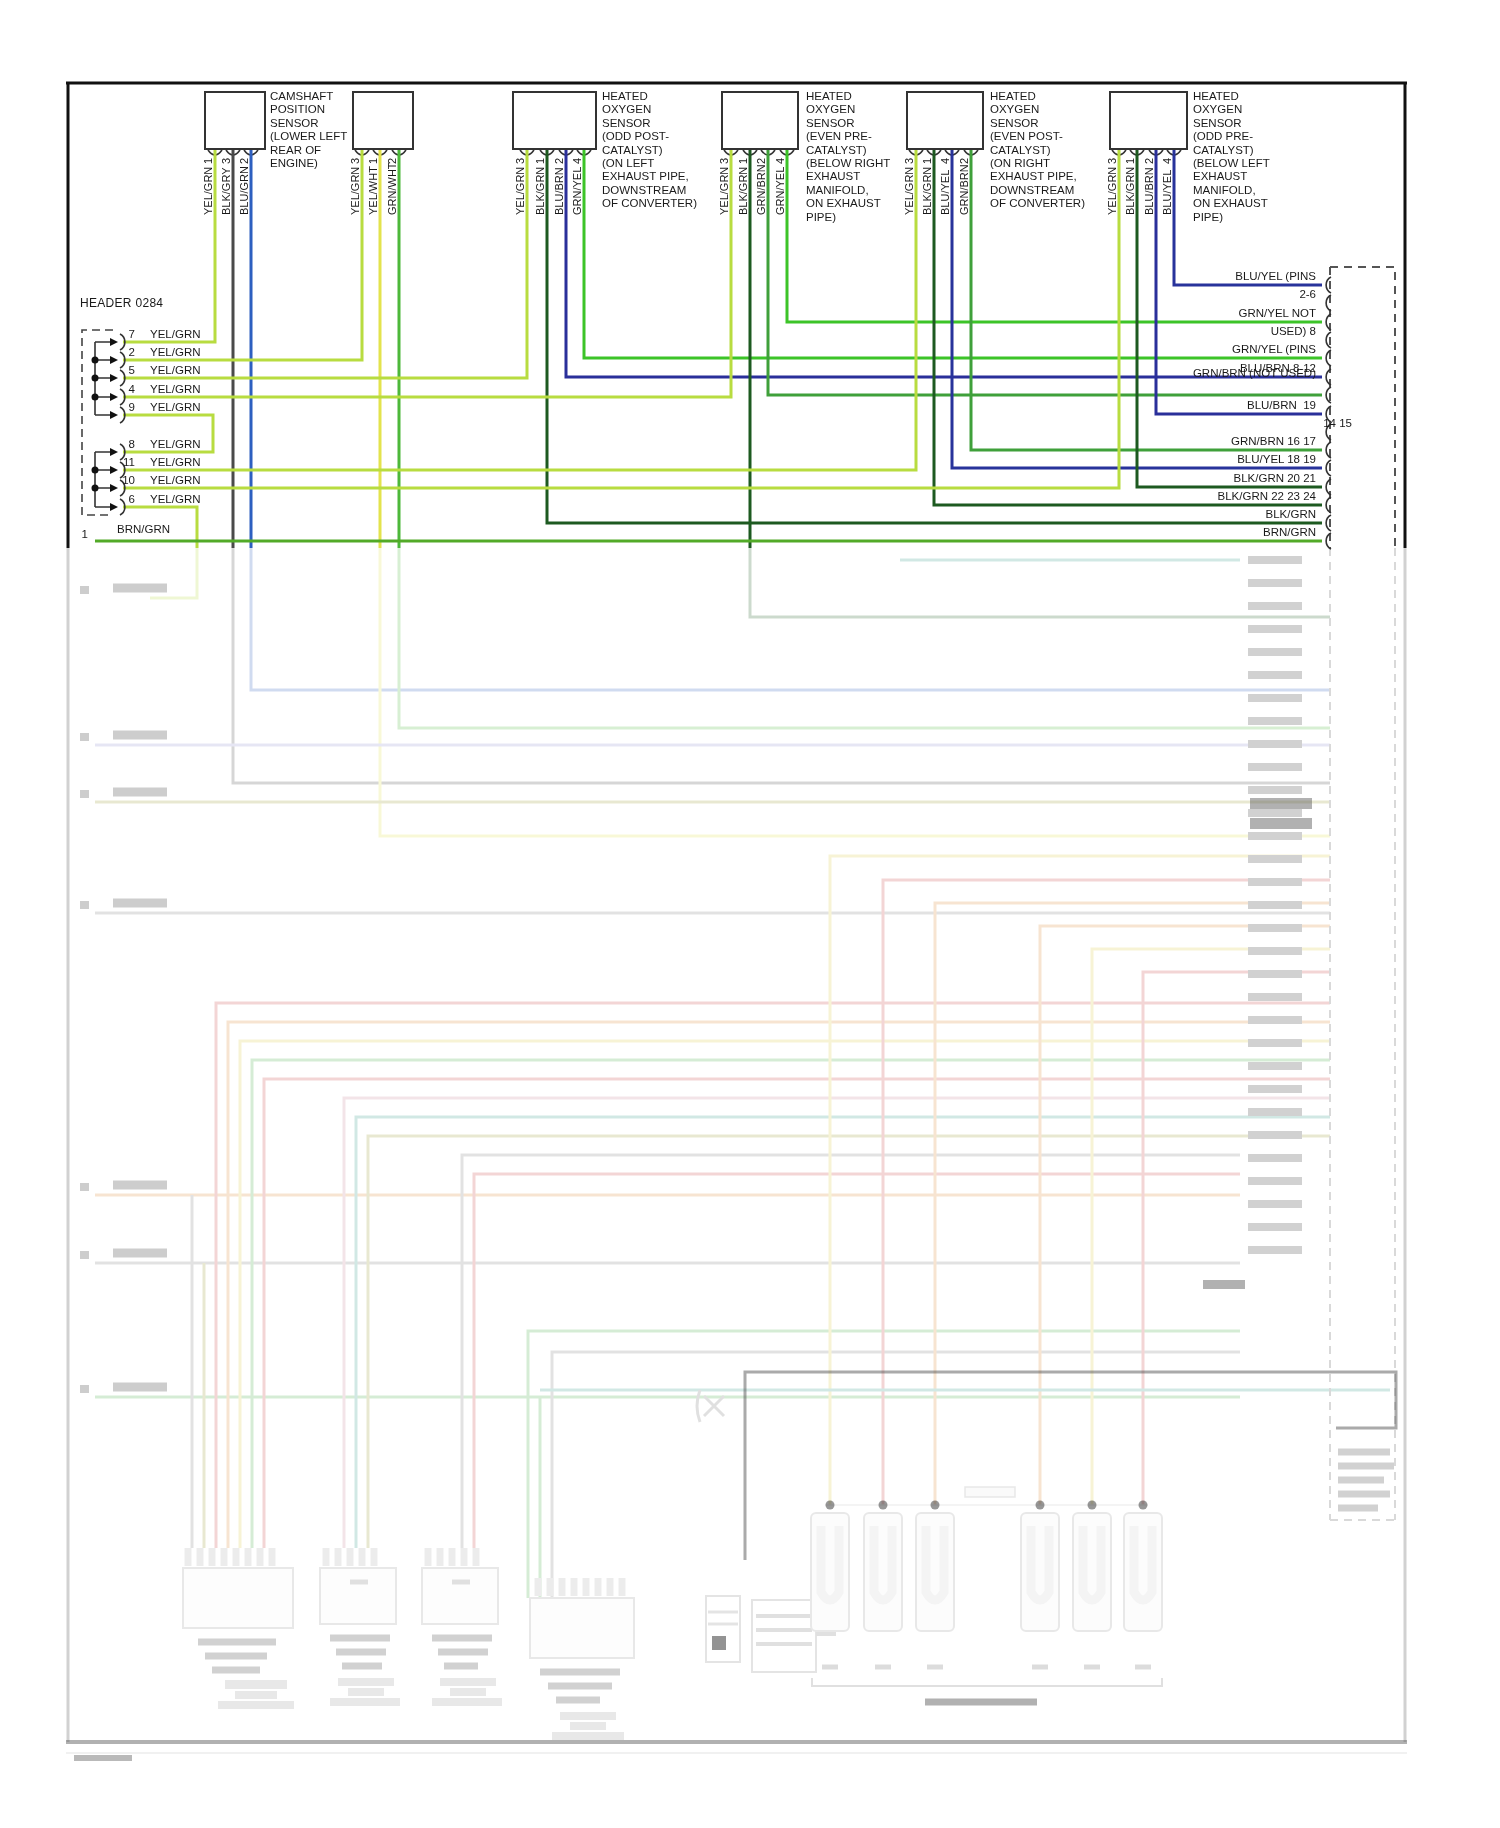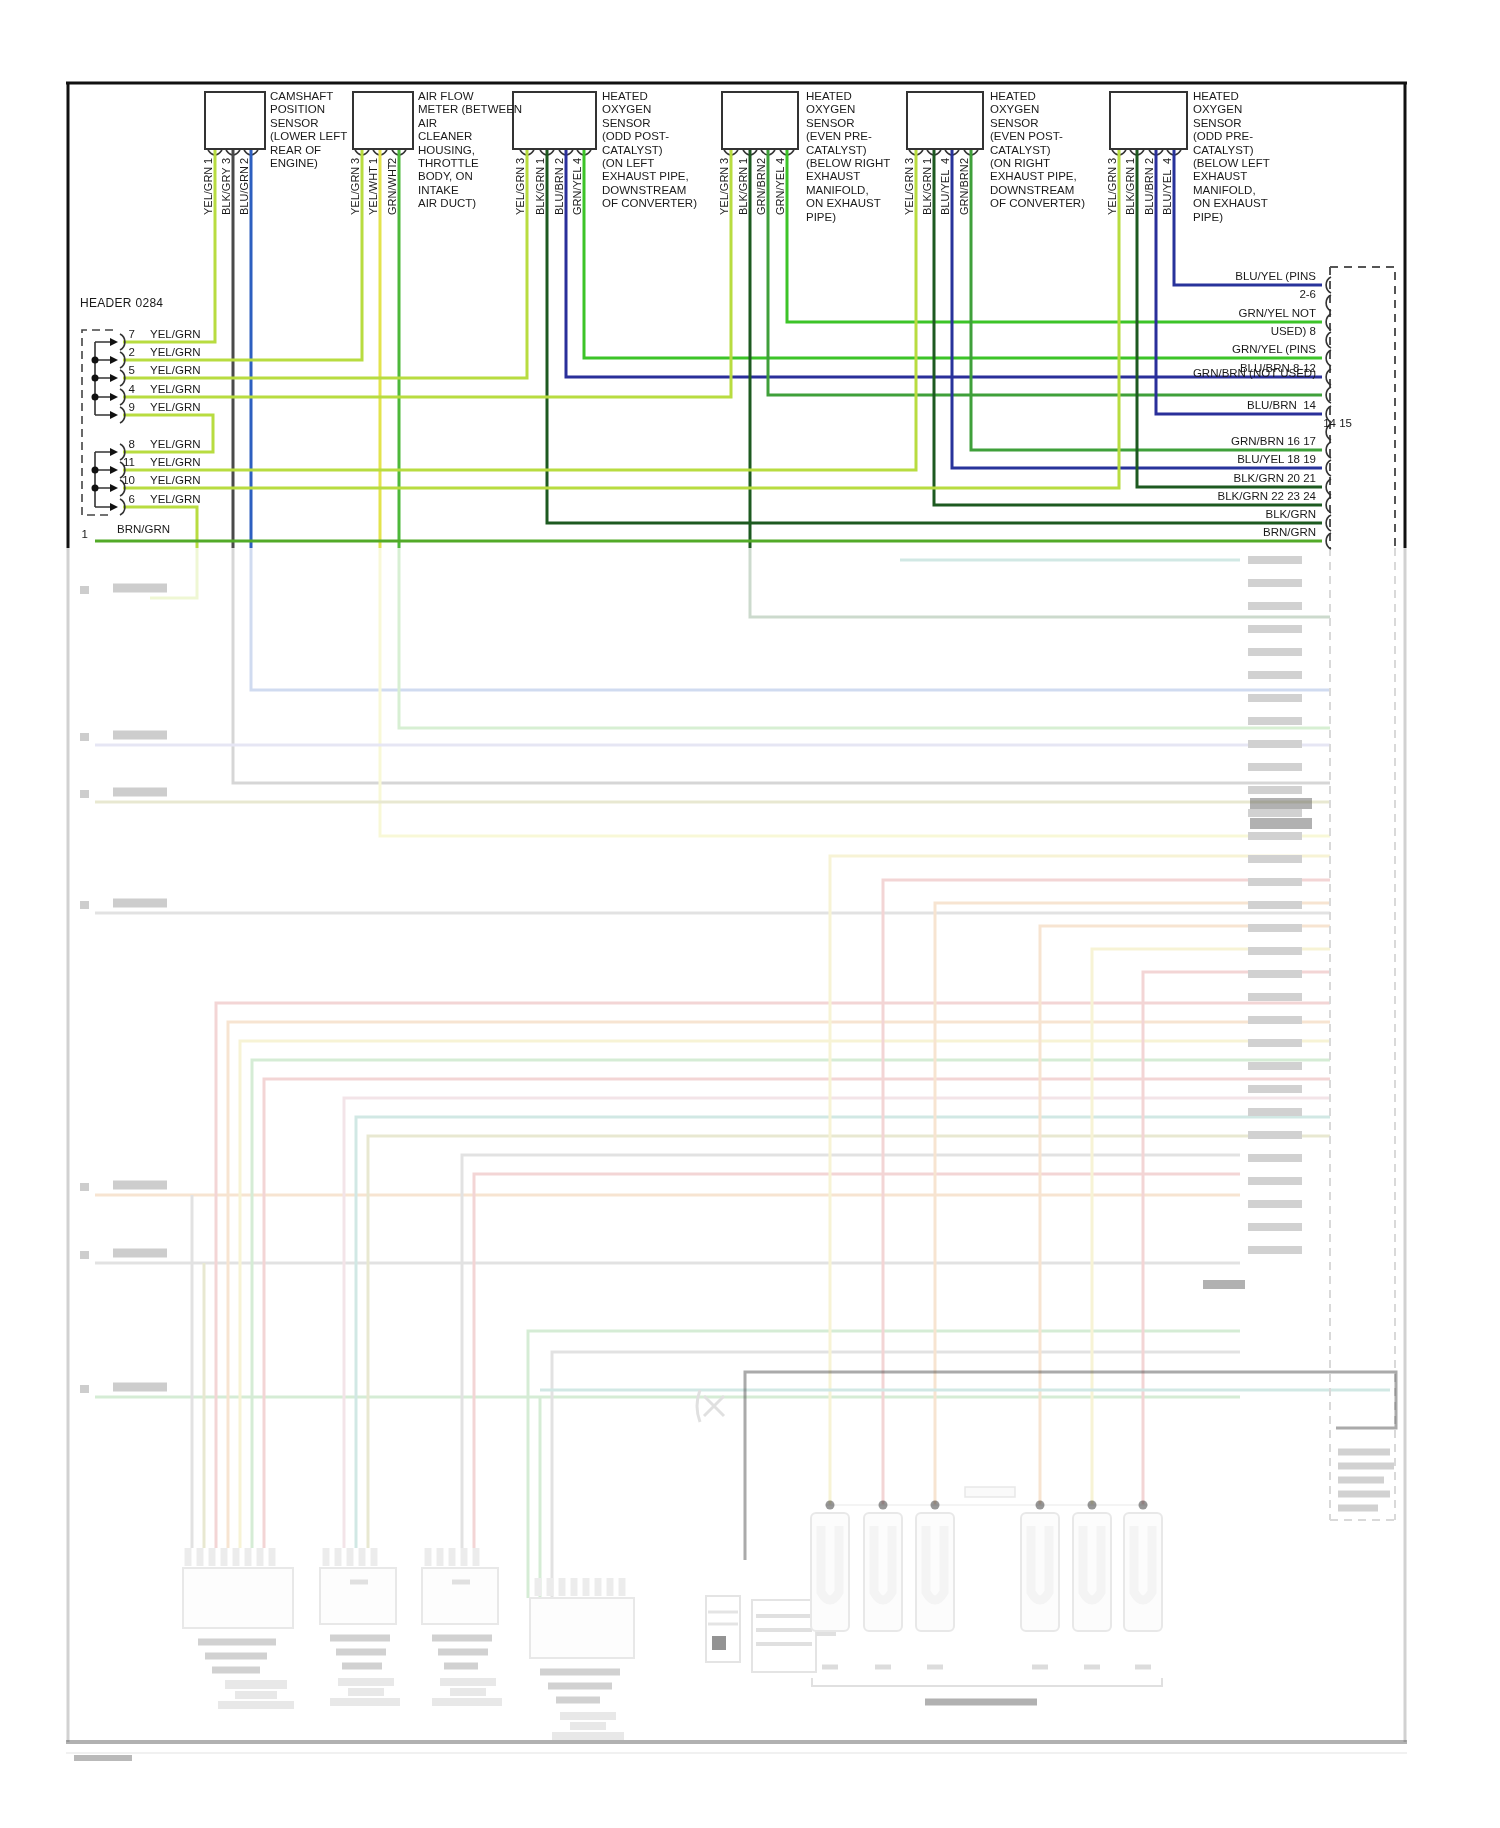--- a/index.html
+++ b/index.html
@@ -228,29 +228,20 @@
   <path d="M1330,267 H1395 V548 M1330,267 V548" stroke="#555" stroke-width="2" stroke-dasharray="8 6" fill="none"></path>
   <path class="thin" d="M1331,277 A9,9 0 0 0 1331,293 M1331,295 A9,9 0 0 0 1331,311 M1331,314 A9,9 0 0 0 1331,330 M1331,332 A9,9 0 0 0 1331,348 M1331,350 A9,9 0 0 0 1331,366 M1331,369 A9,9 0 0 0 1331,385 M1331,387 A9,9 0 0 0 1331,403 M1331,406 A9,9 0 0 0 1331,422 M1331,424 A9,9 0 0 0 1331,440 M1331,442 A9,9 0 0 0 1331,458 M1331,460 A9,9 0 0 0 1331,476 M1331,479 A9,9 0 0 0 1331,495 M1331,497 A9,9 0 0 0 1331,513 M1331,515 A9,9 0 0 0 1331,531 M1331,533 A9,9 0 0 0 1331,549"></path>
 </svg>
 
 <div class="t cap" style="left:270px;top:90px;width:110px">CAMSHAFT
 POSITION
 SENSOR
 (LOWER LEFT
 REAR OF
 ENGINE)</div>
-<div class="t cap" style="left:418px;top:90px;width:112px">AIR FLOW
-METER (BETWEEN
-AIR
-CLEANER
-HOUSING,
-THROTTLE
-BODY, ON
-INTAKE
-AIR DUCT)</div>
 <div class="t cap" style="left:602px;top:90px;width:112px">HEATED
 OXYGEN
 SENSOR
 (ODD POST-
 CATALYST)
 (ON LEFT
 EXHAUST PIPE,
 DOWNSTREAM
 OF CONVERTER)</div>
 <div class="t cap" style="left:806px;top:90px;width:112px">HEATED
@@ -356,21 +347,21 @@
 <div class="t hnum" style="left:74px;top:528px;width:14px">1</div>
 <div class="t hlbl" style="left:117px;top:523px">BRN/GRN</div>
 
 <div class="t elbl" style="left:1190px;top:270px">BLU/YEL (PINS</div>
 <div class="t elbl" style="left:1190px;top:288px">2-6</div>
 <div class="t elbl" style="left:1190px;top:307px">GRN/YEL NOT</div>
 <div class="t elbl" style="left:1190px;top:325px">USED) 8</div>
 <div class="t elbl" style="left:1190px;top:343px">GRN/YEL (PINS</div>
 <div class="t elbl" style="left:1190px;top:362px">BLU/BRN 8-12</div>
 <div class="t elbl" style="left:1190px;top:367px">GRN/BRN (NOT USED)</div>
-<div class="t elbl" style="left:1190px;top:399px">BLU/BRN  14</div>
+<div class="t elbl" style="left:1190px;top:399px">BLU/BRN  19</div>
 <div class="t elbl" style="left:1226px;top:417px">14 15</div>
 <div class="t elbl" style="left:1190px;top:435px">GRN/BRN 16 17</div>
 <div class="t elbl" style="left:1190px;top:453px">BLU/YEL 18 19</div>
 <div class="t elbl" style="left:1190px;top:472px">BLK/GRN 20 21</div>
 <div class="t elbl" style="left:1190px;top:490px">BLK/GRN 22 23 24</div>
 <div class="t elbl" style="left:1190px;top:508px">BLK/GRN</div>
 <div class="t elbl" style="left:1190px;top:526px">BRN/GRN</div>
 
 </div>
 

